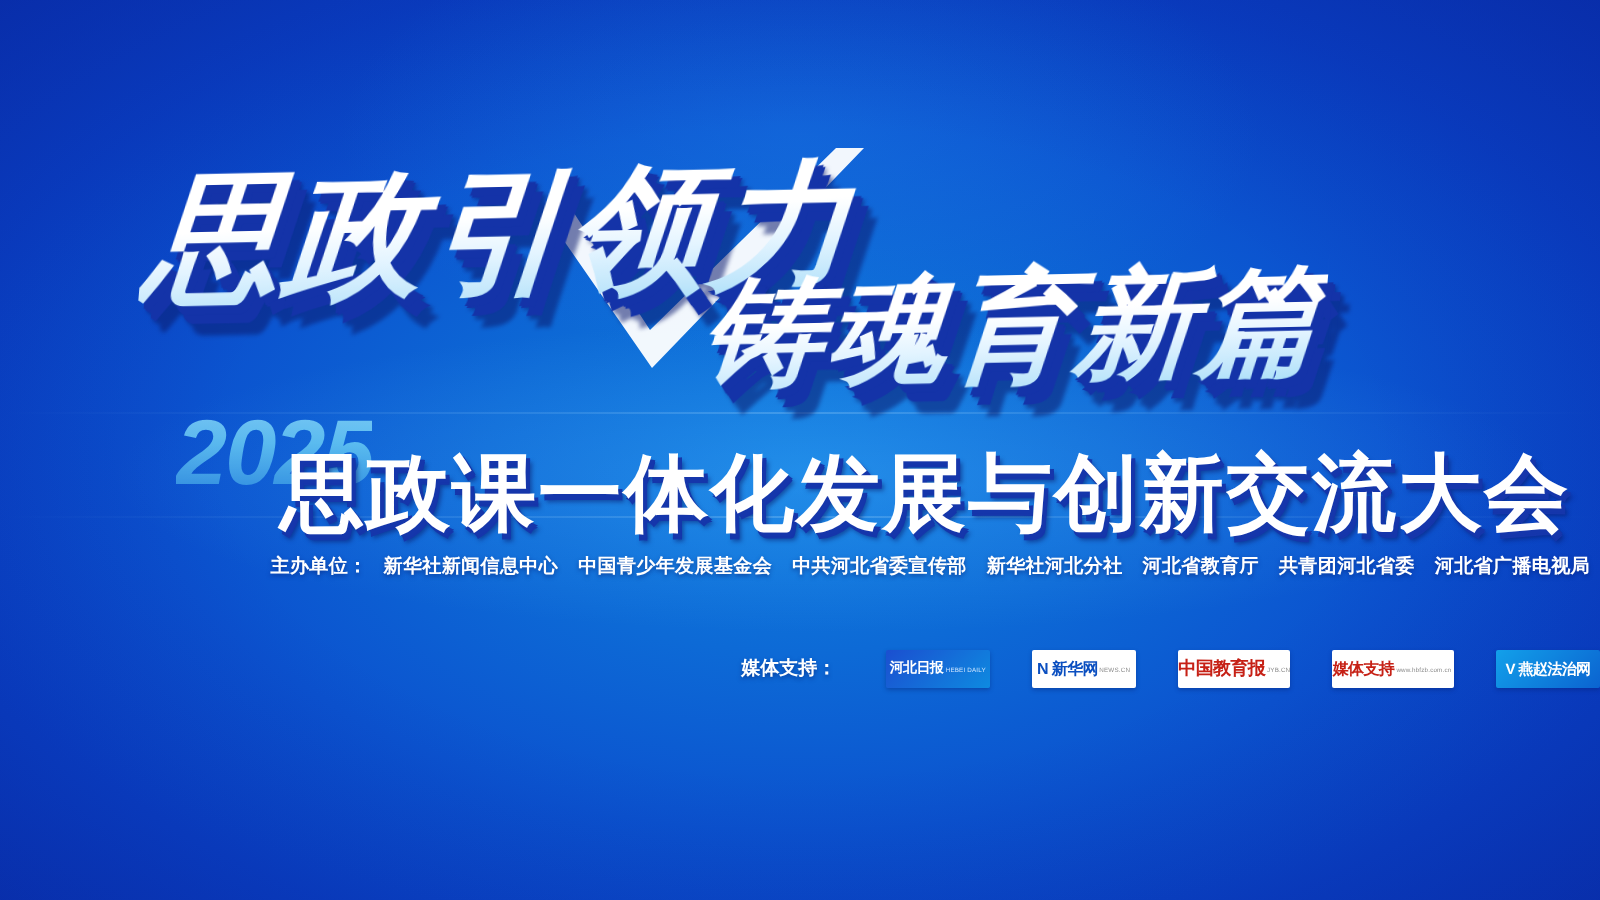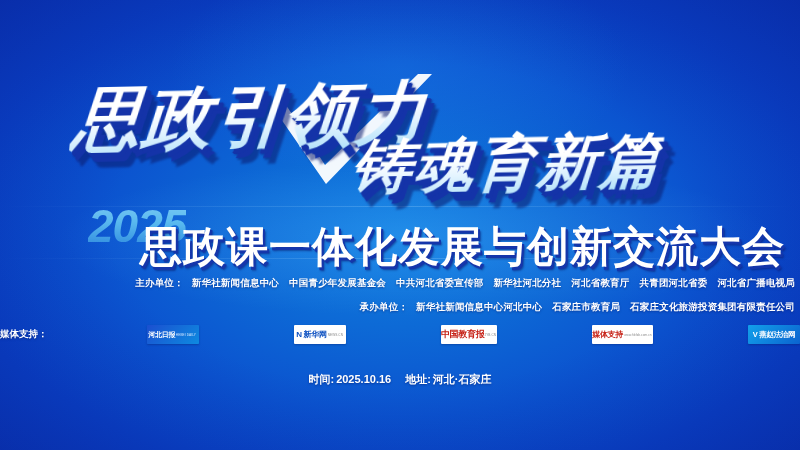--- a/index.html
+++ b/index.html
@@ -146,21 +146,21 @@
   .credit .lab { margin-right: 3px; }
   .credit .seg { margin: 0 5px; }
 
   
   .media-row {
     position: absolute;
     top: 325px;
     left: 0;
     width: 100%;
     display: flex;
-    justify-content: space-between;
+    justify-content: flex-end;
     align-items: center;
     gap: 21px;
   }
   .media-label {
     color: #ffffff;
     font-size: 9.5px;
     font-weight: 700;
     margin-right: 4px;
     text-shadow: 0 1px 2px rgba(6,28,110,0.55);
     white-space: nowrap;
@@ -239,23 +239,20 @@
   </div>
 
   <div class="year">2025</div>
 
   <div class="subtitle">思政课一体化发展与创新交流大会</div>
 
   <div class="credit credit-host">
     <span class="lab">主办单位：</span><span class="seg">新华社新闻信息中心</span><span class="seg">中国青少年发展基金会</span><span class="seg">中共河北省委宣传部</span><span class="seg">新华社河北分社</span><span class="seg">河北省教育厅</span><span class="seg">共青团河北省委</span><span class="seg">河北省广播电视局</span>
   </div>
 
-  <div class="credit credit-org">
-    <span class="lab">承办单位：</span><span class="seg">新华社新闻信息中心河北中心</span><span class="seg">石家庄市教育局</span><span class="seg">石家庄文化旅游投资集团有限责任公司</span>
-  </div>
 
   <div class="media-row">
     <span class="media-label">媒体支持：</span>
 
     <div class="logo logo-hbrb">
       <span class="lg-main">河北日报</span>
       <span class="lg-sub">HEBEI DAILY</span>
     </div>
 
     <div class="logo logo-news">
@@ -272,17 +269,14 @@
       <span class="lg-main">媒体支持</span>
       <span class="lg-sub">www.hbfzb.com.cn</span>
     </div>
 
     <div class="logo logo-v">
       <span class="lg-main">V 燕赵法治网</span>
       <span class="lg-sub"></span>
     </div>
   </div>
 
-  <div class="footer">
-    <span class="f-lab">时间:</span><span>2025.10.16</span><span class="f-gap"></span><span class="f-lab">地址:</span><span>河北·石家庄</span>
-  </div>
 
 </div>
 
 </body></html>

